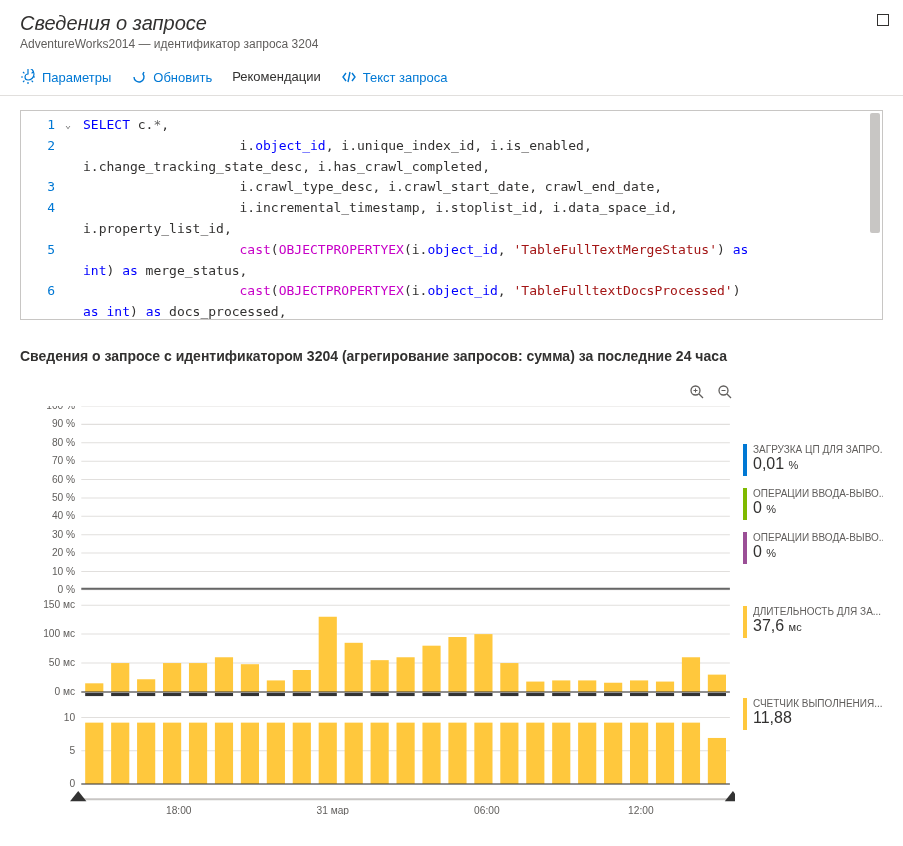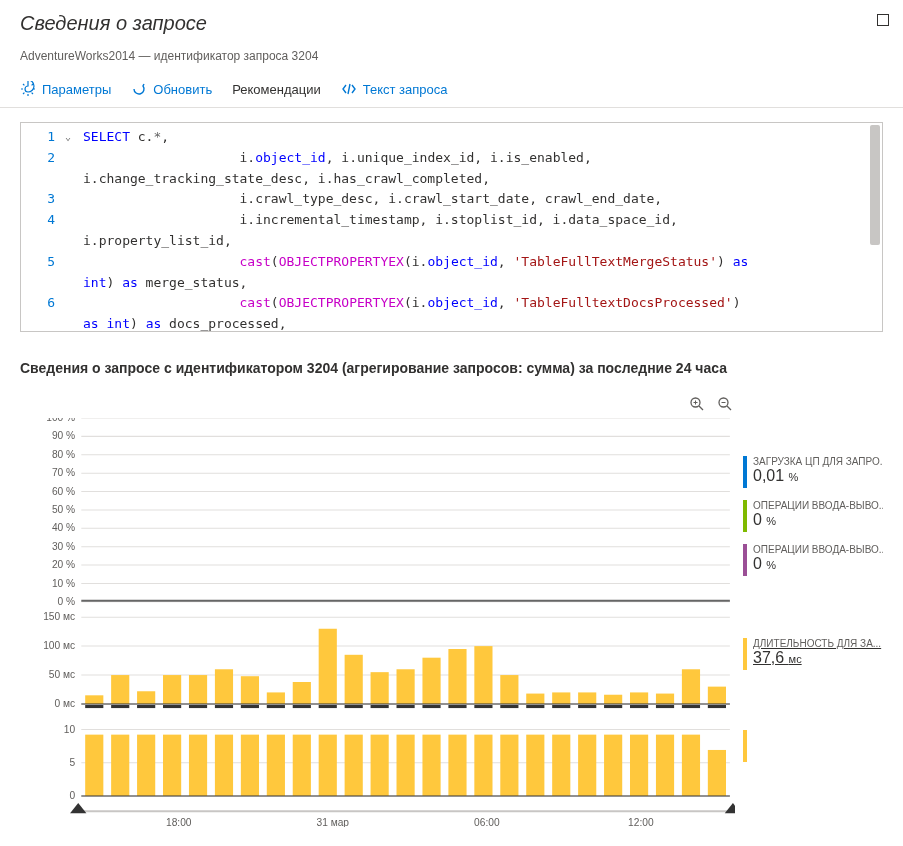--- a/index.html
+++ b/index.html
@@ -1,20 +1,20 @@
 <!DOCTYPE html>
 <html><head>
 <meta charset="utf-8">
 <style>
 * { box-sizing: border-box; margin: 0; padding: 0; }
 body { font-family: "Segoe UI", Arial, sans-serif; font-size: 13px; color: #323130; background: #fff; width: 903px; }
 .header { padding: 12px 20px 8px; }
 .title { font-size: 20px; font-weight: 400; color: #323130; font-style: italic; }
-.subtitle { font-size: 12px; color: #605e5c; margin-top: 14px; }
-.toolbar { display: flex; align-items: center; gap: 20px; padding: 10px 20px; border-bottom: 1px solid #e1dfdd; }
+.subtitle { font-size: 12px; color: #605e5c; margin-top: 2px; }
+.toolbar { display: flex; align-items: flex-start; gap: 20px; padding: 10px 20px; border-bottom: 1px solid #e1dfdd; }
 .toolbar-item { display: flex; align-items: center; gap: 6px; color: #0078d4; cursor: pointer; font-size: 13px; }
 .toolbar-item.plain { color: #323130; }
 .toolbar-icon { width: 16px; height: 16px; display: inline-flex; align-items: center; justify-content: center; }
 .section { padding: 14px 20px; }
 .section-title { font-weight: 600; font-size: 14px; margin-bottom: 10px; }
 .code-box { border: 1px solid #c8c6c4; height: 210px; overflow: hidden; position: relative; font-family: Consolas, monospace; font-size: 13px; line-height: 1.6; }
 .code-gutter { position: absolute; left: 0; top: 0; bottom: 0; width: 40px; text-align: right; padding: 4px 6px 4px 0; color: #0078d4; background: #fff; user-select: none; }
 .code-gutter div { height: 20.8px; }
 .code-body { padding: 4px 8px 4px 62px; white-space: pre-wrap; }
 .code-body .kw { color: #0000ff; }
@@ -271,26 +271,32 @@
       </div>
       <div class="legend-item">
         <div class="legend-bar" style="background: rgb(155, 79, 150);"></div>
         <div class="legend-text">
           <div class="legend-label">
             <span>ОПЕРАЦИИ ВВОДА-ВЫВО...</span>
           </div>
           <div class="legend-value">0 <span class="unit">%</span></div>
         </div>
       </div>
-      <div class="legend-item" style="margin-top: 62px; text-decoration: underline;">
+      <div class="legend-item" style="margin-top: 42px;">
         <div class="legend-bar" style="background: rgb(255, 200, 61);"></div>
         <div class="legend-text">
           <div class="legend-label">
             <span>ДЛИТЕЛЬНОСТЬ ДЛЯ ЗА...</span>
           </div>
           <div class="legend-value">37,6 <span class="unit">мс</span></div>
         </div>
       </div>
       <div class="legend-item" style="margin-top: 60px;">
         <div class="legend-bar" style="background: rgb(255, 200, 61);"></div>
+        <div class="legend-text">
+          <div class="legend-label">
+            <span>СЧЕТЧИК ВЫПОЛНЕНИЯ...</span>
+          </div>
+          <div class="legend-value">11,88</div>
+        </div>
       </div>
     </div>
 </div>
 
 </body></html>

